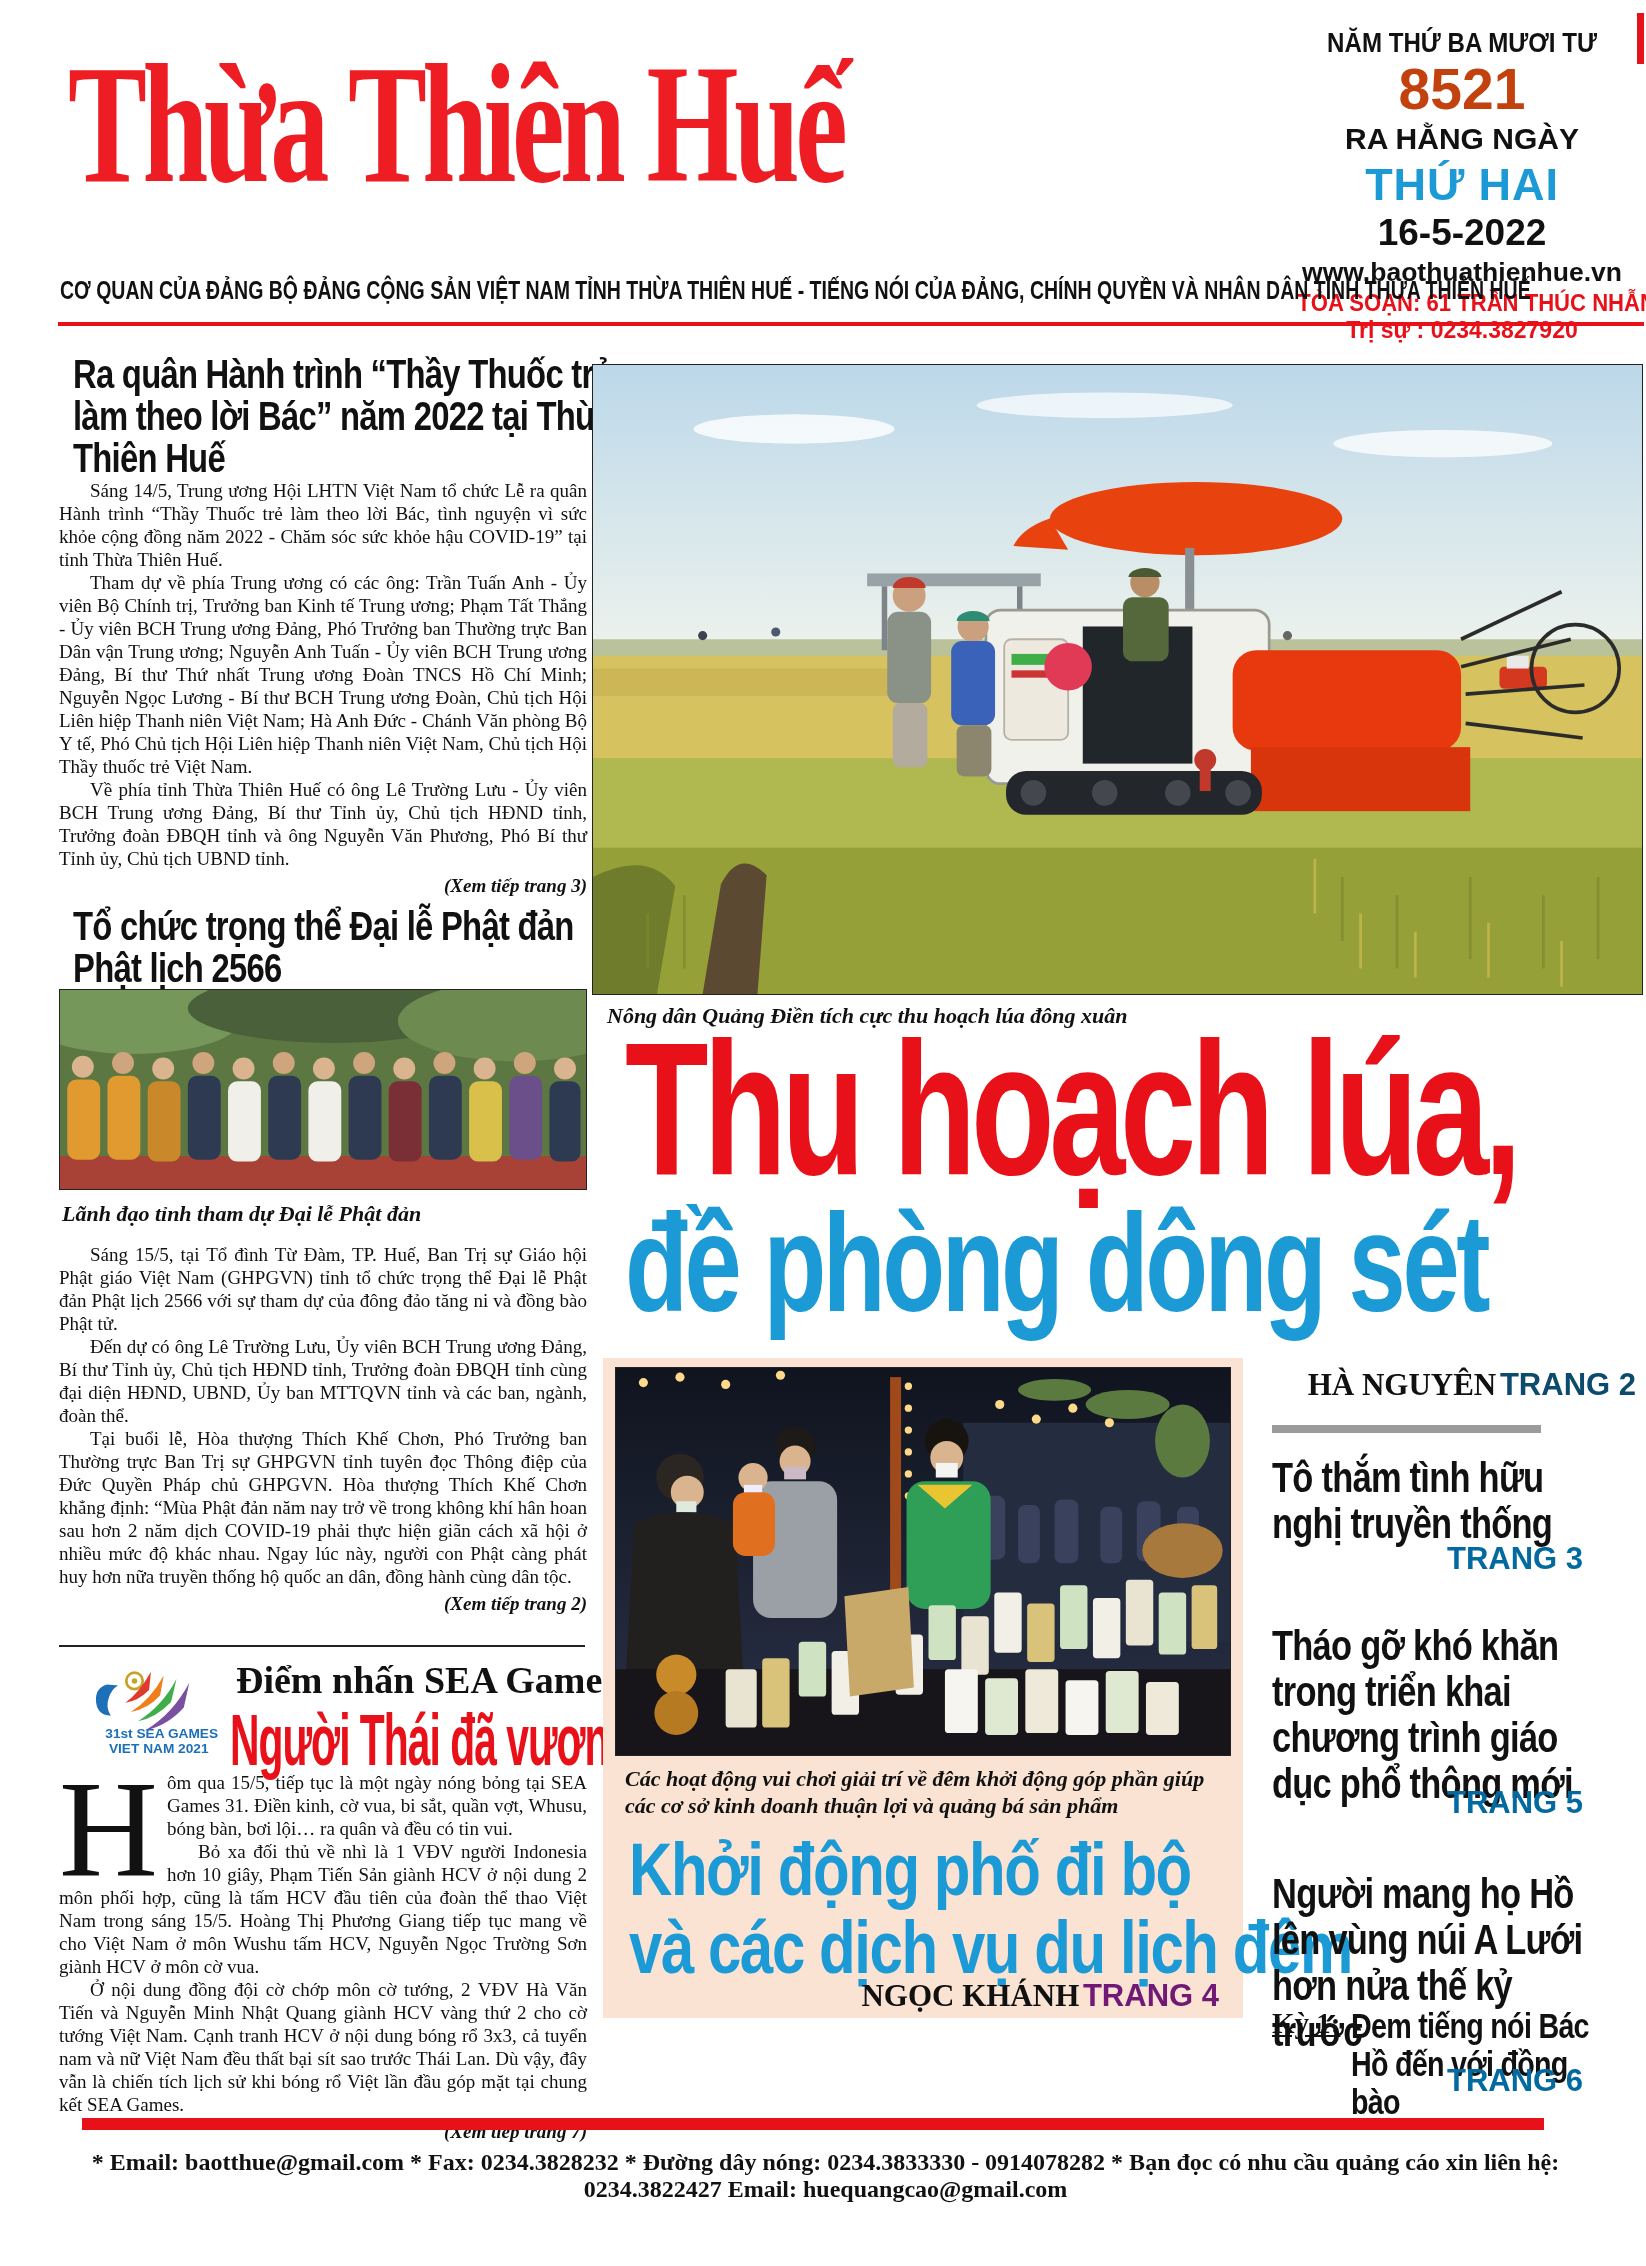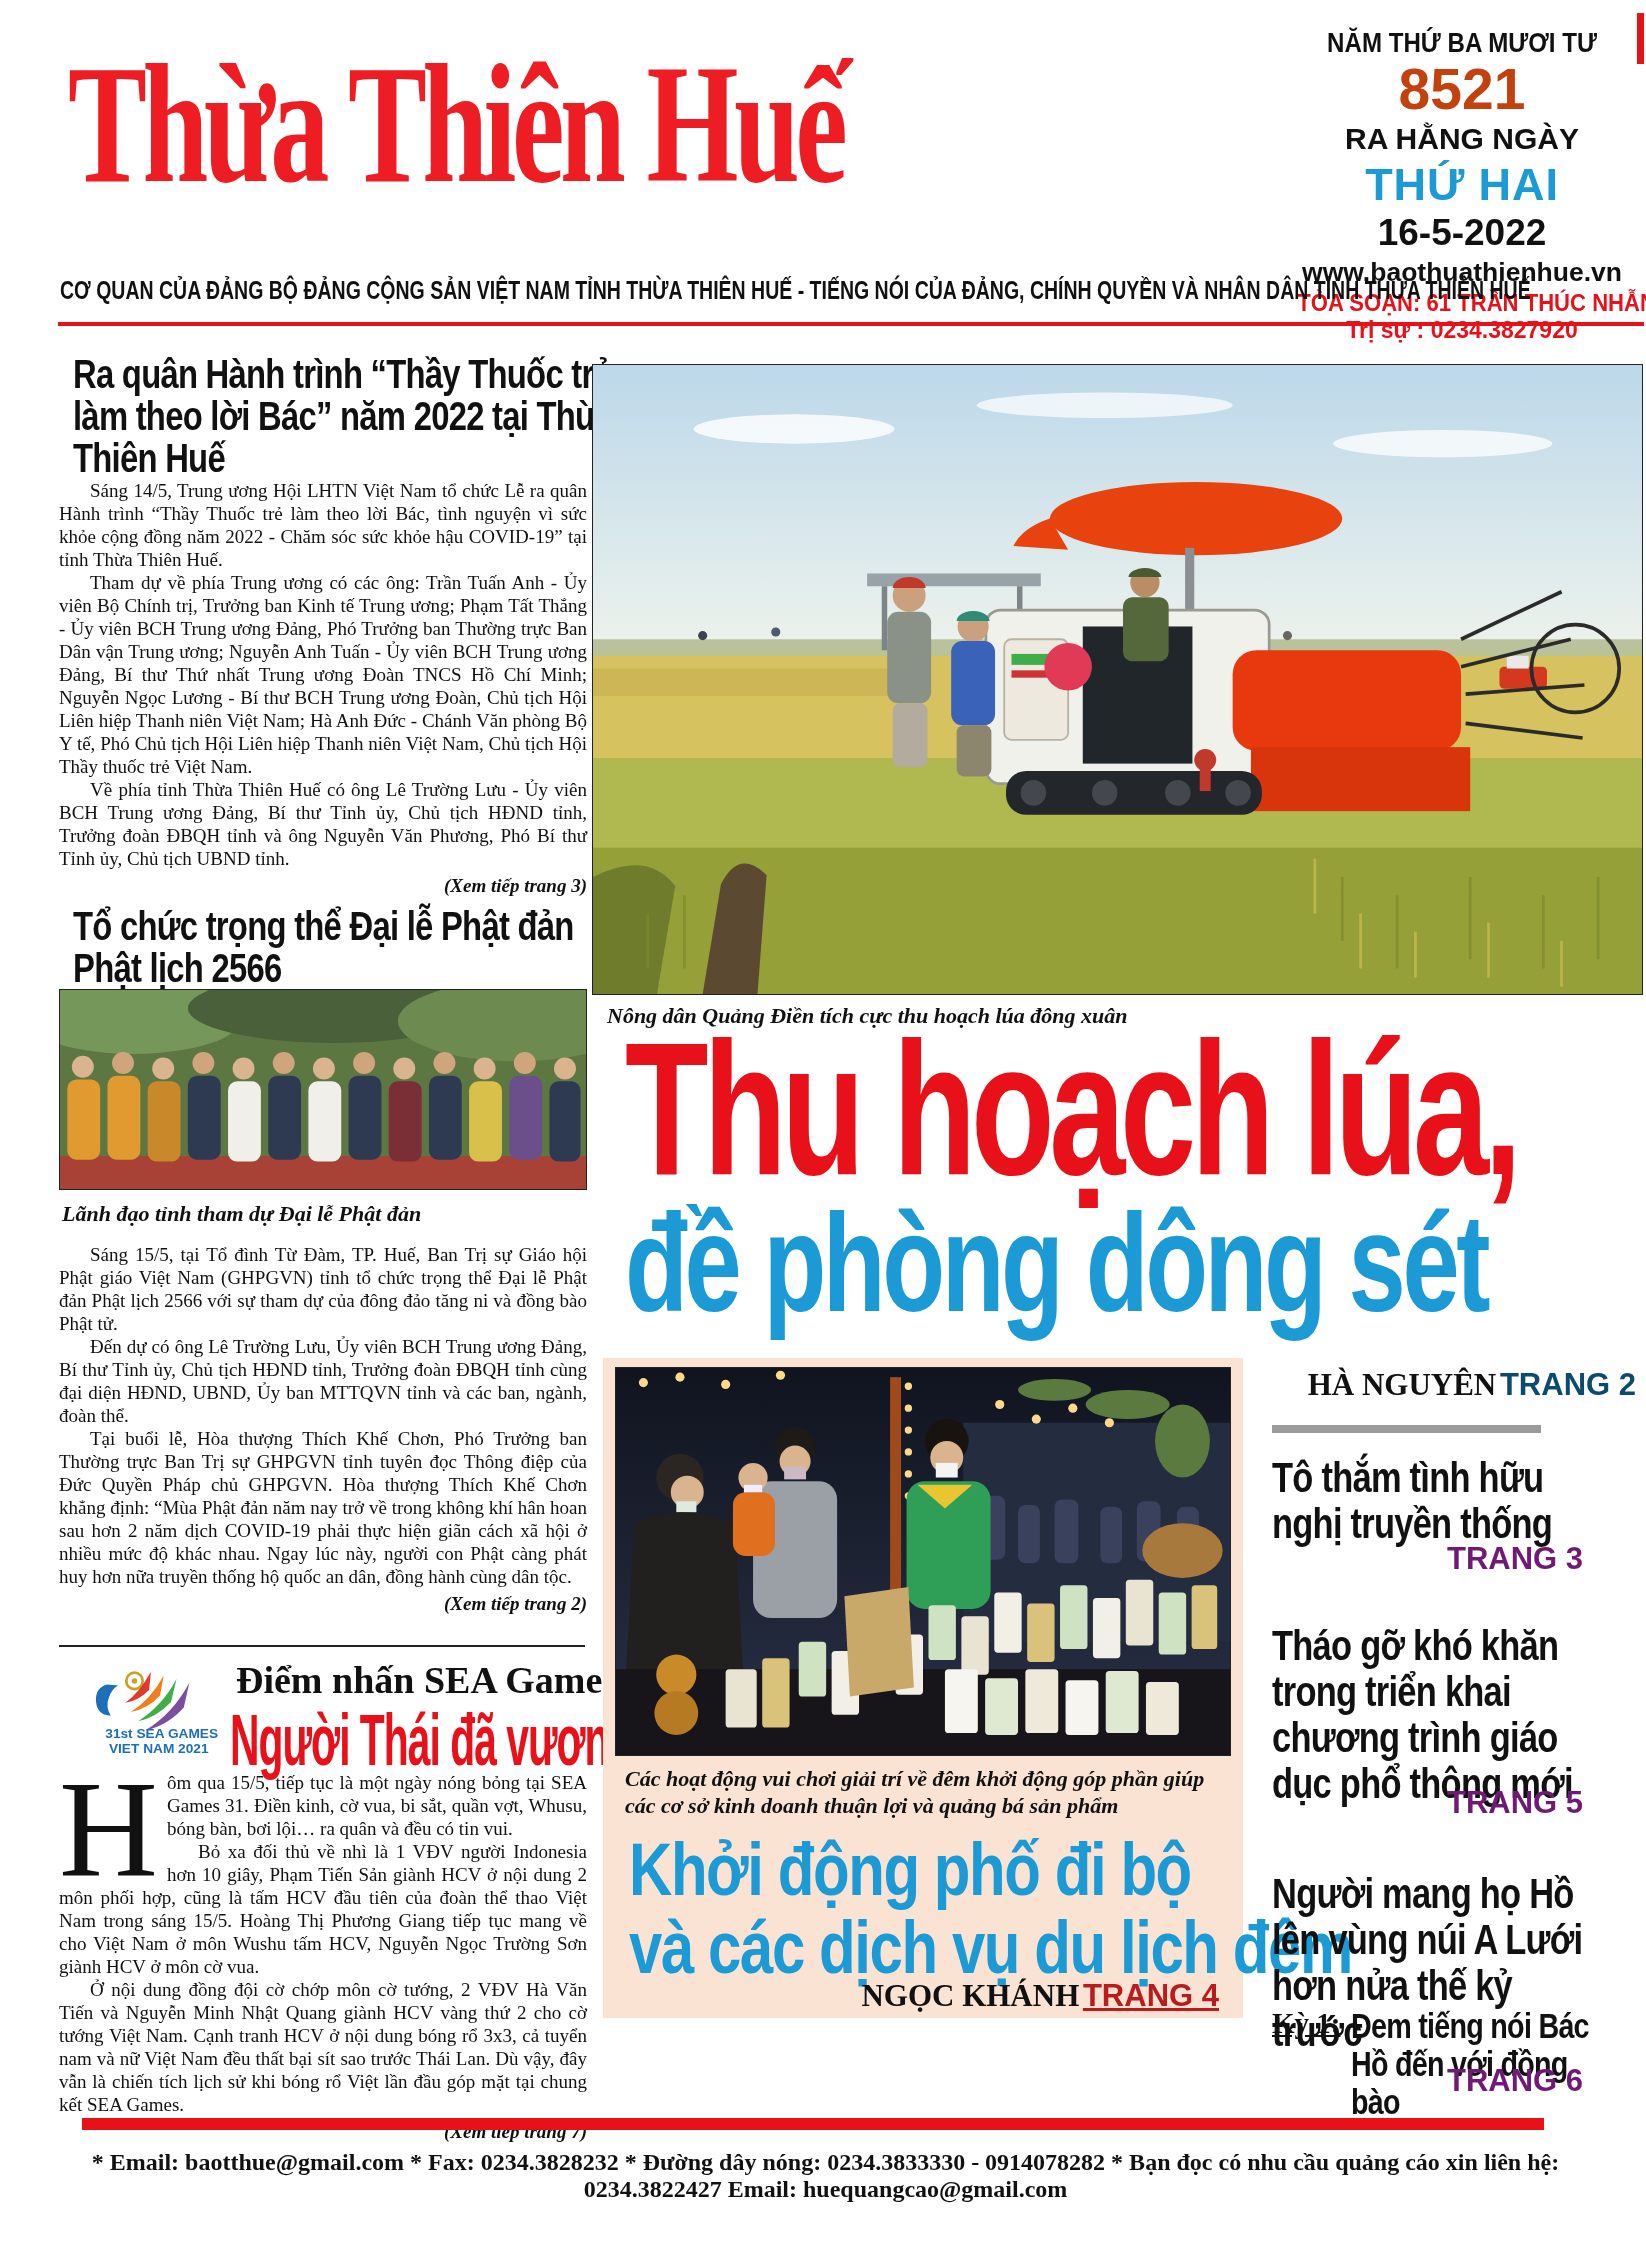--- a/index.html
+++ b/index.html
@@ -21,21 +21,21 @@
   .infobox{ text-align:center;font-family:"Liberation Sans",sans-serif;}
   
   .hl{font-family:"Liberation Sans",sans-serif;font-weight:800;letter-spacing:-0.9px;
       transform:scaleX(0.82);transform-origin:0 0;}
   .body-col{width:528px;font-size:19px;line-height:23px;text-align:justify;}
   .body-col p{margin:0;text-indent:31px;}
   .cont{font-weight:700;font-style:italic;text-align:right;font-size:19px;margin-top:3.7px;}
   .cap{font-weight:700;font-style:italic;font-size:22px;line-height:26.5px;}
   .dropcap{float:left;font-size:137px;line-height:108px;font-weight:400;
            margin:3.7px 9.1px 0 0;font-family:"Liberation Serif",serif;}
-  .pageref{font-family:"Liberation Sans",sans-serif;font-weight:800;font-size:31px;color:#701a75;}
+  .pageref{font-family:"Liberation Sans",sans-serif;font-weight:800;font-size:31px;color:#0369a1;}
   .byline-name{font-family:"Liberation Serif",serif;font-weight:700;font-size:31px;}
   .graybar{background:#9b9b9b;height:8.2px;}
   .redrule{background:#e8111a;}
   .peachbox{background:#fae3d3;}
   .photo-frame{border:0.9px solid #222;}
 </style>
 </head>
 <body>
 
 <div class="page">
@@ -358,21 +358,21 @@
           <path d="M250,250 l70,-10 6,110 -70,10 z" fill="#c9a96a"></path>
           <ellipse cx="620" cy="200" rx="44" ry="30" fill="#a8793c"></ellipse>
         </g>
       </svg>
     </div>
     <div class="cap" style="position:absolute;left:22px;top:408px;width:596px;">Các hoạt động vui chơi giải trí về đêm khởi động góp phần giúp các cơ sở kinh doanh thuận lợi và quảng bá sản phẩm</div>
     <div class="sans blue nowrap" style="position:absolute;left:25.6px;top:468px;font-size:75px;font-weight:800;letter-spacing:-1.8px;transform:scaleX(0.8);transform-origin:0 0;">Khởi động phố đi bộ</div>
     <div class="sans blue nowrap" style="position:absolute;left:25.6px;top:546px;font-size:75px;font-weight:800;letter-spacing:-1.8px;transform:scaleX(0.8);transform-origin:0 0;">và các dịch vụ du lịch đêm</div>
     <div style="position:absolute;right:24px;top:620px;text-align:right;">
       <span class="byline-name">NGỌC KHÁNH</span>
-      <span class="pageref" style="color:#b91c1c;text-decoration:underline;">TRANG 4</span>
+      <span class="pageref" style="color:#701a75;">TRANG 4</span>
     </div>
   </div>
 
   <div class="abs graybar" style="left:1272px;top:1425px;width:269px;"></div>
 
   <div class="abs hl" style="left:1272px;top:1455px;width:420px;font-size:42px;line-height:46px;">Tô thắm tình hữu nghị truyền thống</div>
   <div class="abs pageref" style="left:1447px;top:1541px;">TRANG 3</div>
 
   <div class="abs hl" style="left:1272px;top:1623px;width:429px;font-size:42px;line-height:46px;">Tháo gỡ khó khăn trong triển khai chương trình giáo dục phổ thông mới</div>
   <div class="abs pageref" style="left:1447px;top:1785px;">TRANG 5</div>

